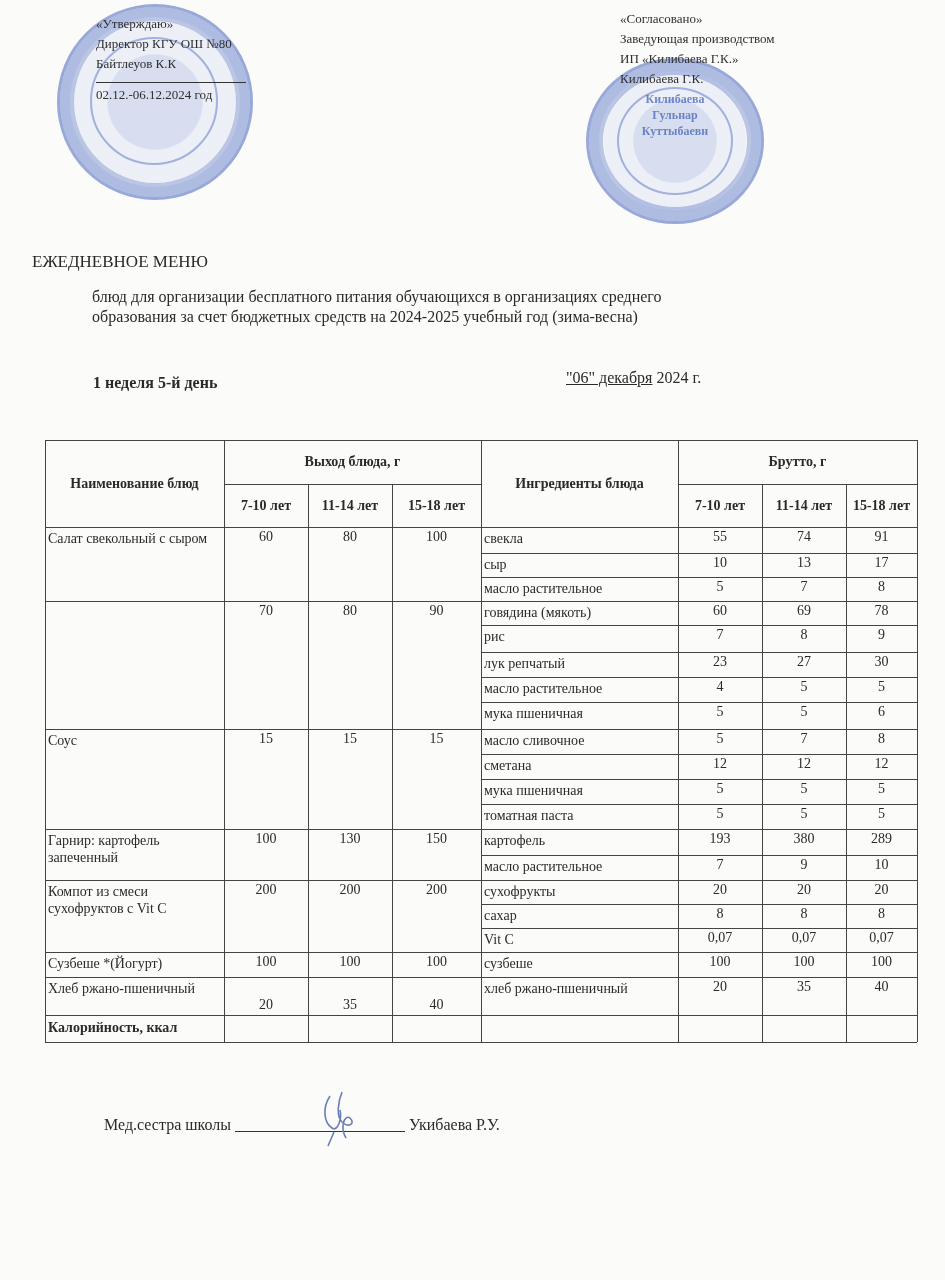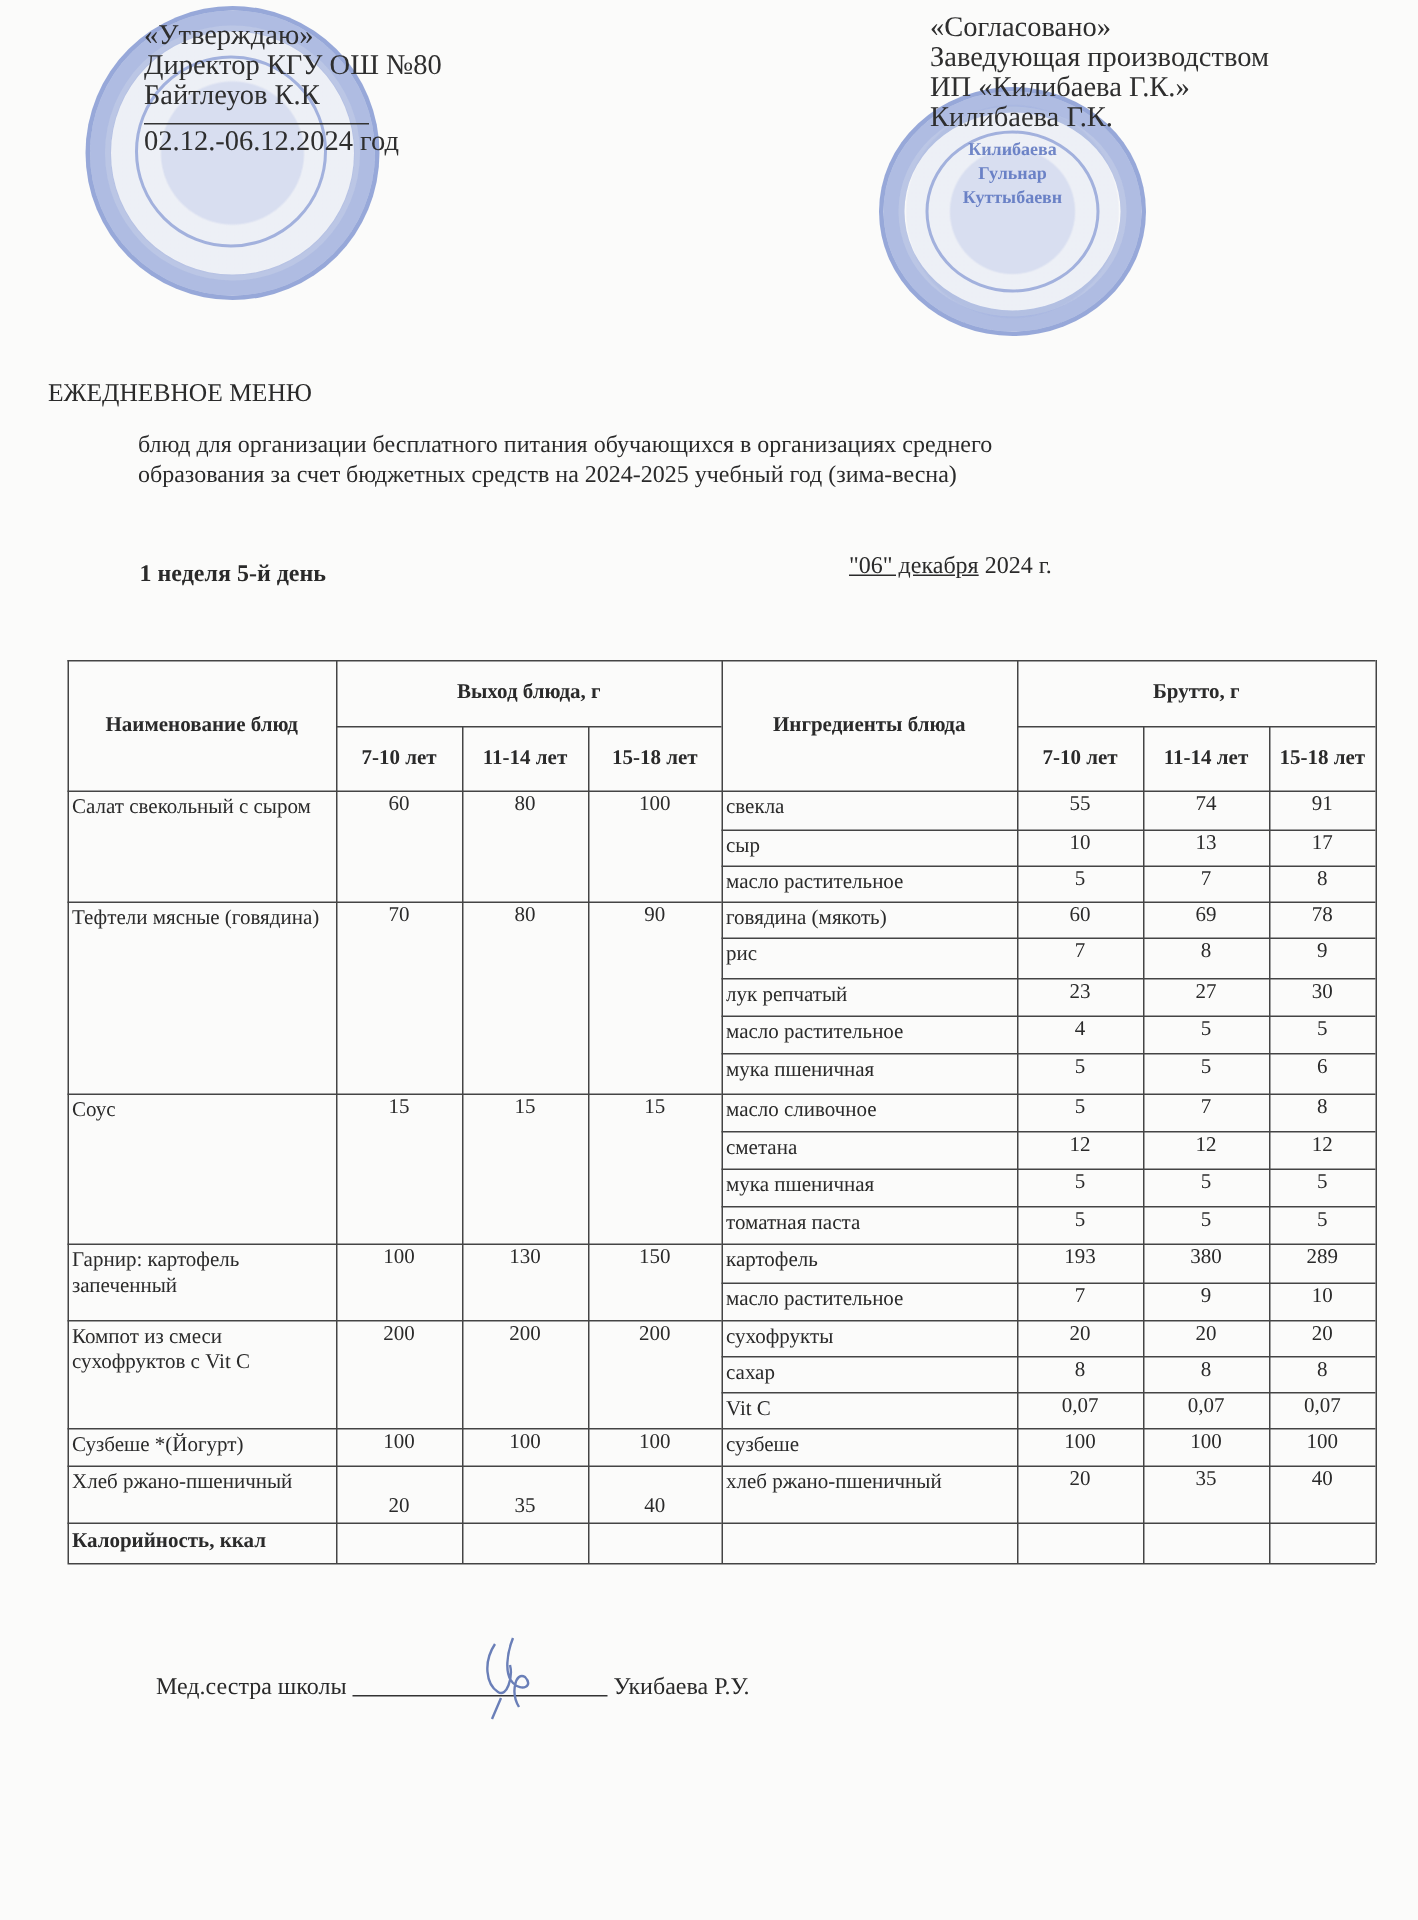--- a/index.html
+++ b/index.html
@@ -17,21 +17,21 @@
     background: radial-gradient(circle, rgba(110,135,210,0.25) 0 35%, rgba(140,160,220,0.12) 36% 60%, rgba(255,255,255,0) 61%);
   }
   .stamp-inner {
     position: absolute; border-radius: 50%;
     border: 2px solid rgba(70,100,190,0.45);
   }
   .stamp-text {
     position: absolute; color: rgba(60,90,180,0.7);
     font-family: "Liberation Serif", serif; font-weight: bold; text-align: center;
   }
-  .approve { font-size: 19px; line-height: 20px; color: #2e2e2e; }
+  .approve { font-size: 13px; line-height: 20px; color: #2e2e2e; }
   .title { font-weight: normal; text-align: left; padding-left: 32px; }
   .tbl-line-h { position: absolute; height: 1px; background: #444; }
   .tbl-line-v { position: absolute; width: 1px; background: #444; }
   .cell { position: absolute; font-size: 14px; line-height: 17px; }
   .hdr { font-weight: bold; text-align: center; font-size: 14px; line-height: 18px; }
 </style>
 </head>
 <body>
 
 <div class="stamp" style="left:57px; top:4px; width:190px; height:190px;">
@@ -190,21 +190,20 @@
     <div class="cell " style="left: 484px; top: 980px; width: 191px; height: 35px; display: flex; flex-direction: column; justify-content: flex-start; text-align: left; align-items: flex-start;">хлеб ржано-пшеничный</div>
     <div class="cell " style="left: 681px; top: 978px; width: 78px; height: 37px; display: flex; flex-direction: column; justify-content: flex-start; text-align: center; align-items: center;">20</div>
     <div class="cell " style="left: 765px; top: 978px; width: 78px; height: 37px; display: flex; flex-direction: column; justify-content: flex-start; text-align: center; align-items: center;">35</div>
     <div class="cell " style="left: 849px; top: 978px; width: 65px; height: 37px; display: flex; flex-direction: column; justify-content: flex-start; text-align: center; align-items: center;">40</div>
     <div class="tbl-line-h" style="left: 45px; width: 436px; top: 601px;"></div>
     <div class="cell " style="left: 48px; top: 530px; width: 173px; height: 71px; display: flex; flex-direction: column; justify-content: flex-start; text-align: left; align-items: flex-start;">Салат свекольный с сыром</div>
     <div class="cell " style="left: 227px; top: 528px; width: 78px; height: 71px; display: flex; flex-direction: column; justify-content: flex-start; text-align: center; align-items: center;">60</div>
     <div class="cell " style="left: 311px; top: 528px; width: 78px; height: 71px; display: flex; flex-direction: column; justify-content: flex-start; text-align: center; align-items: center;">80</div>
     <div class="cell " style="left: 395px; top: 528px; width: 83px; height: 71px; display: flex; flex-direction: column; justify-content: flex-start; text-align: center; align-items: center;">100</div>
     <div class="tbl-line-h" style="left: 45px; width: 436px; top: 729px;"></div>
-    <div class="cell " style="left: 48px; top: 604px; width: 173px; height: 125px; display: flex; flex-direction: column; justify-content: flex-start; text-align: left; align-items: flex-start;">Тефтели мясные (говядина)</div>
     <div class="cell " style="left: 227px; top: 602px; width: 78px; height: 125px; display: flex; flex-direction: column; justify-content: flex-start; text-align: center; align-items: center;">70</div>
     <div class="cell " style="left: 311px; top: 602px; width: 78px; height: 125px; display: flex; flex-direction: column; justify-content: flex-start; text-align: center; align-items: center;">80</div>
     <div class="cell " style="left: 395px; top: 602px; width: 83px; height: 125px; display: flex; flex-direction: column; justify-content: flex-start; text-align: center; align-items: center;">90</div>
     <div class="tbl-line-h" style="left: 45px; width: 436px; top: 829px;"></div>
     <div class="cell " style="left: 48px; top: 732px; width: 173px; height: 97px; display: flex; flex-direction: column; justify-content: flex-start; text-align: left; align-items: flex-start;">Соус</div>
     <div class="cell " style="left: 227px; top: 730px; width: 78px; height: 97px; display: flex; flex-direction: column; justify-content: flex-start; text-align: center; align-items: center;">15</div>
     <div class="cell " style="left: 311px; top: 730px; width: 78px; height: 97px; display: flex; flex-direction: column; justify-content: flex-start; text-align: center; align-items: center;">15</div>
     <div class="cell " style="left: 395px; top: 730px; width: 83px; height: 97px; display: flex; flex-direction: column; justify-content: flex-start; text-align: center; align-items: center;">15</div>
     <div class="tbl-line-h" style="left: 45px; width: 436px; top: 880px;"></div>
     <div class="cell " style="left: 48px; top: 832px; width: 173px; height: 48px; display: flex; flex-direction: column; justify-content: flex-start; text-align: left; align-items: flex-start;">Гарнир:  картофель запеченный</div>

